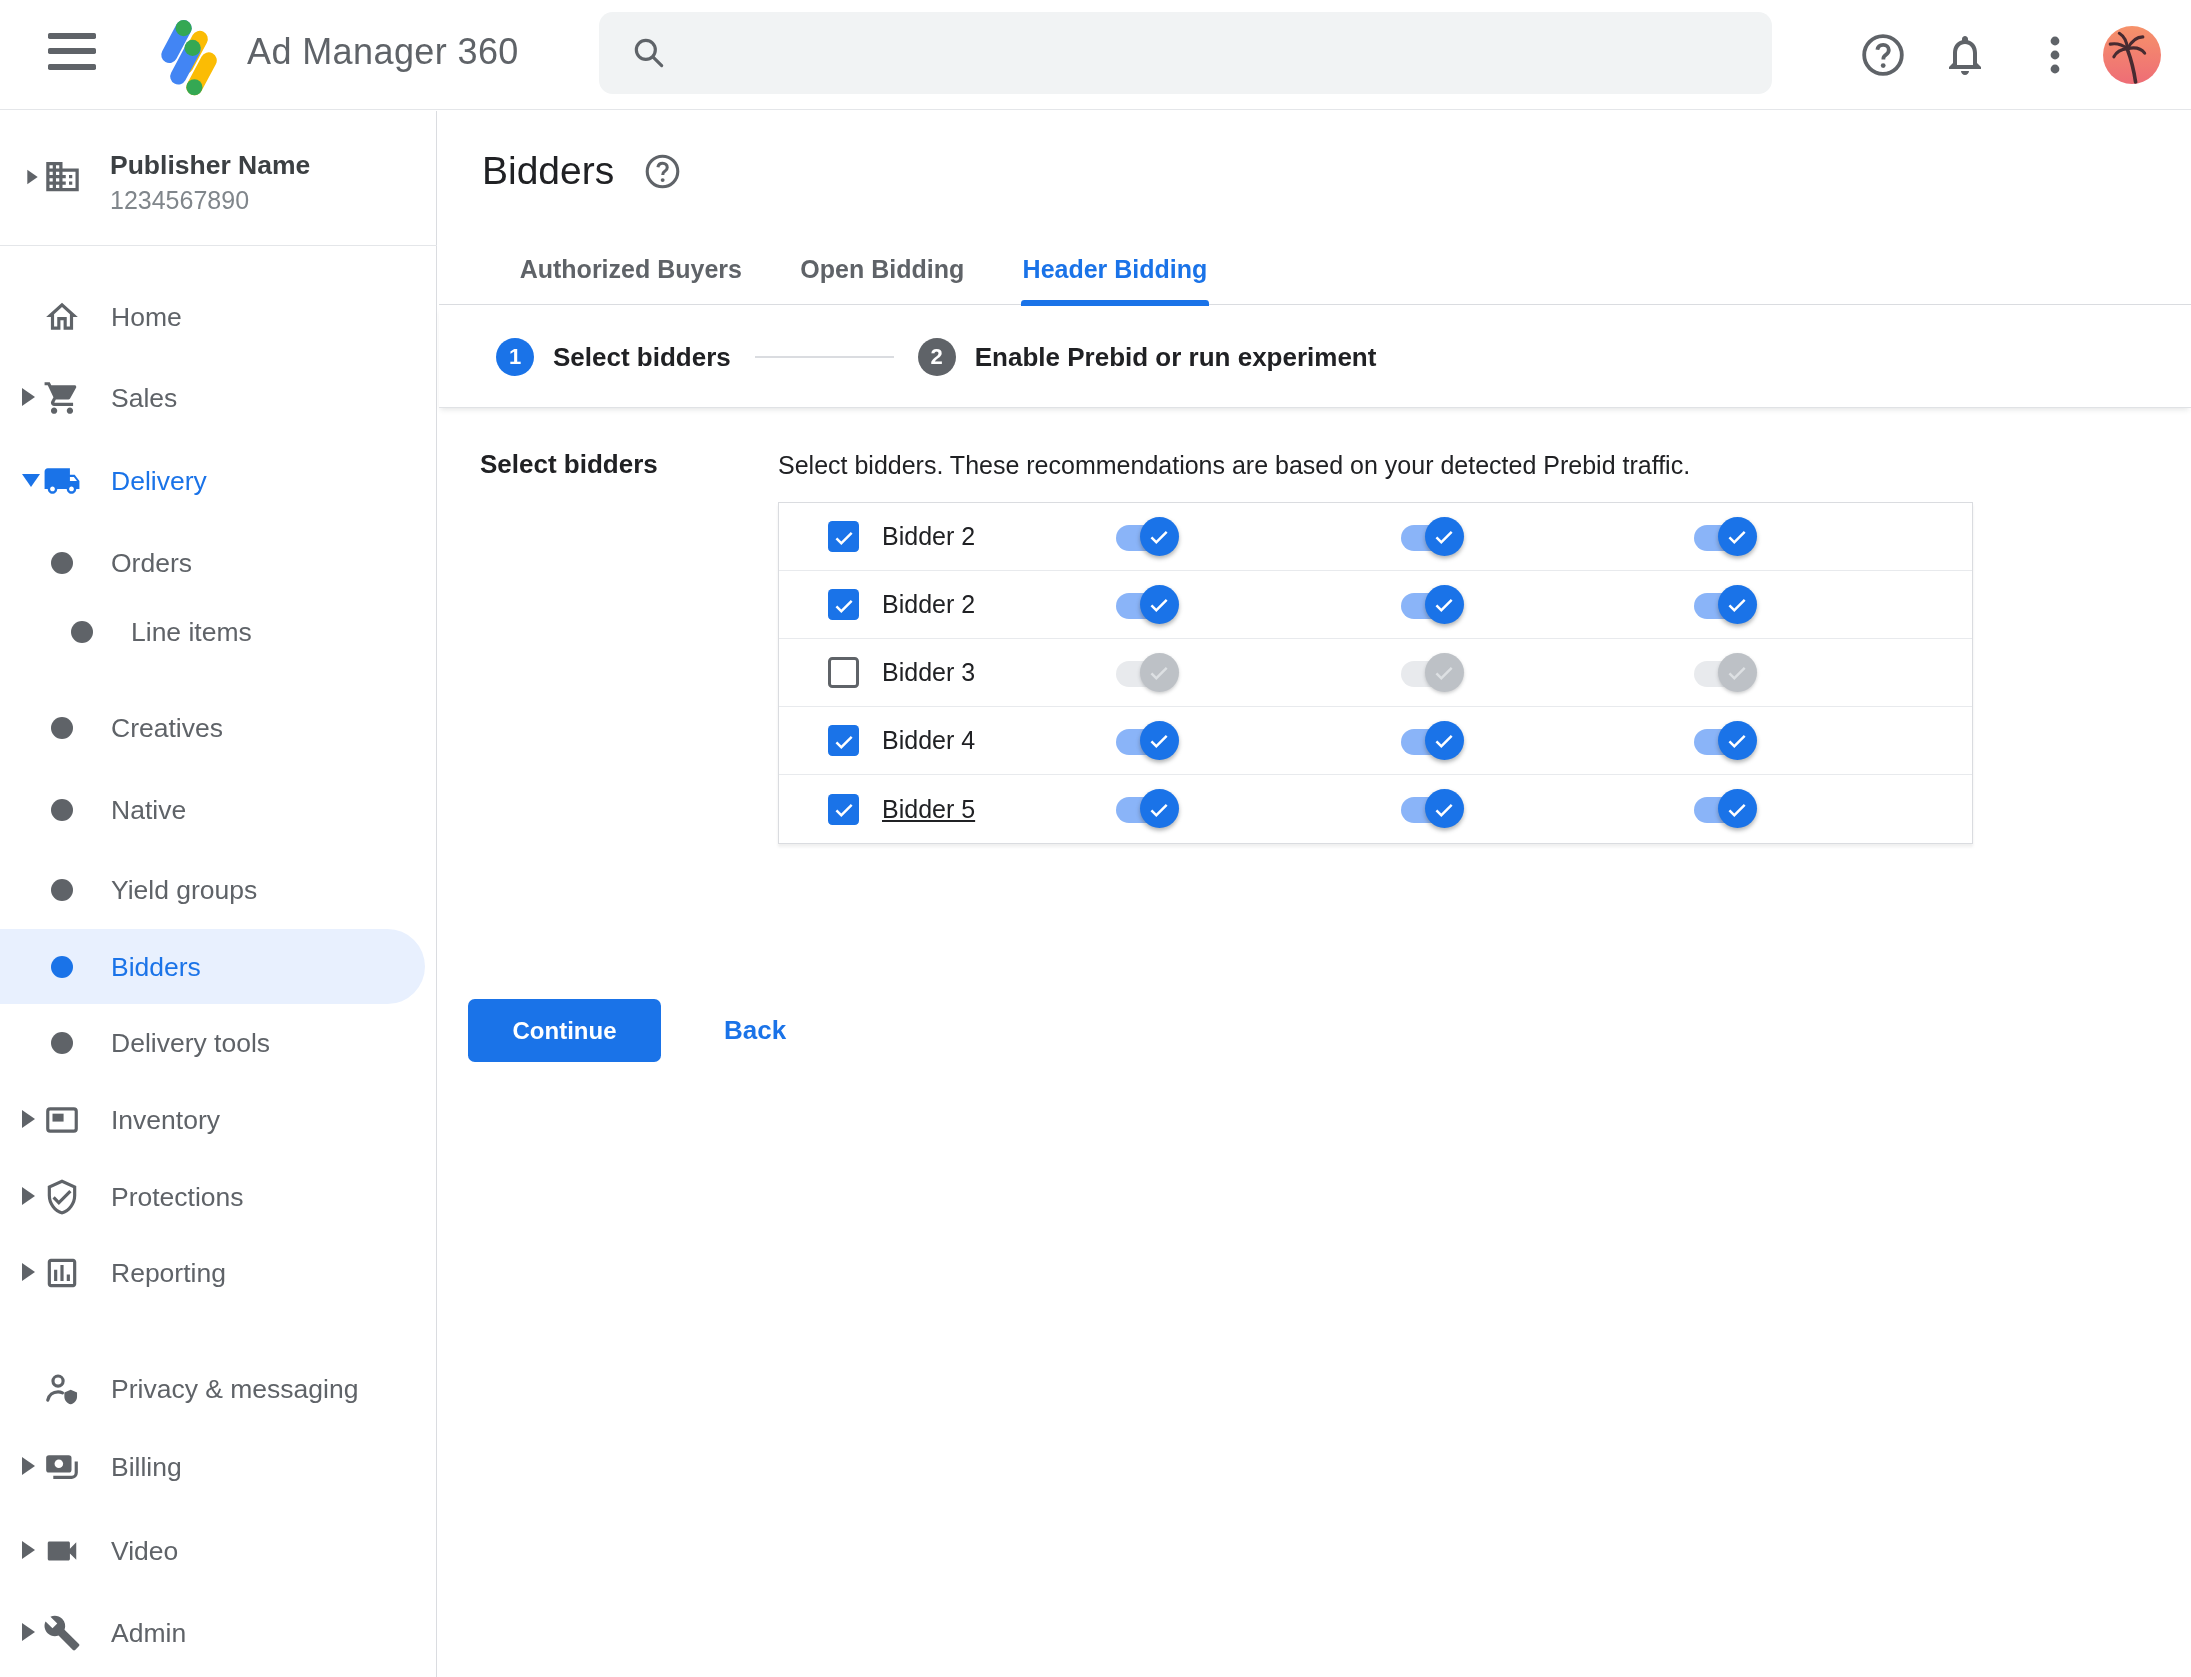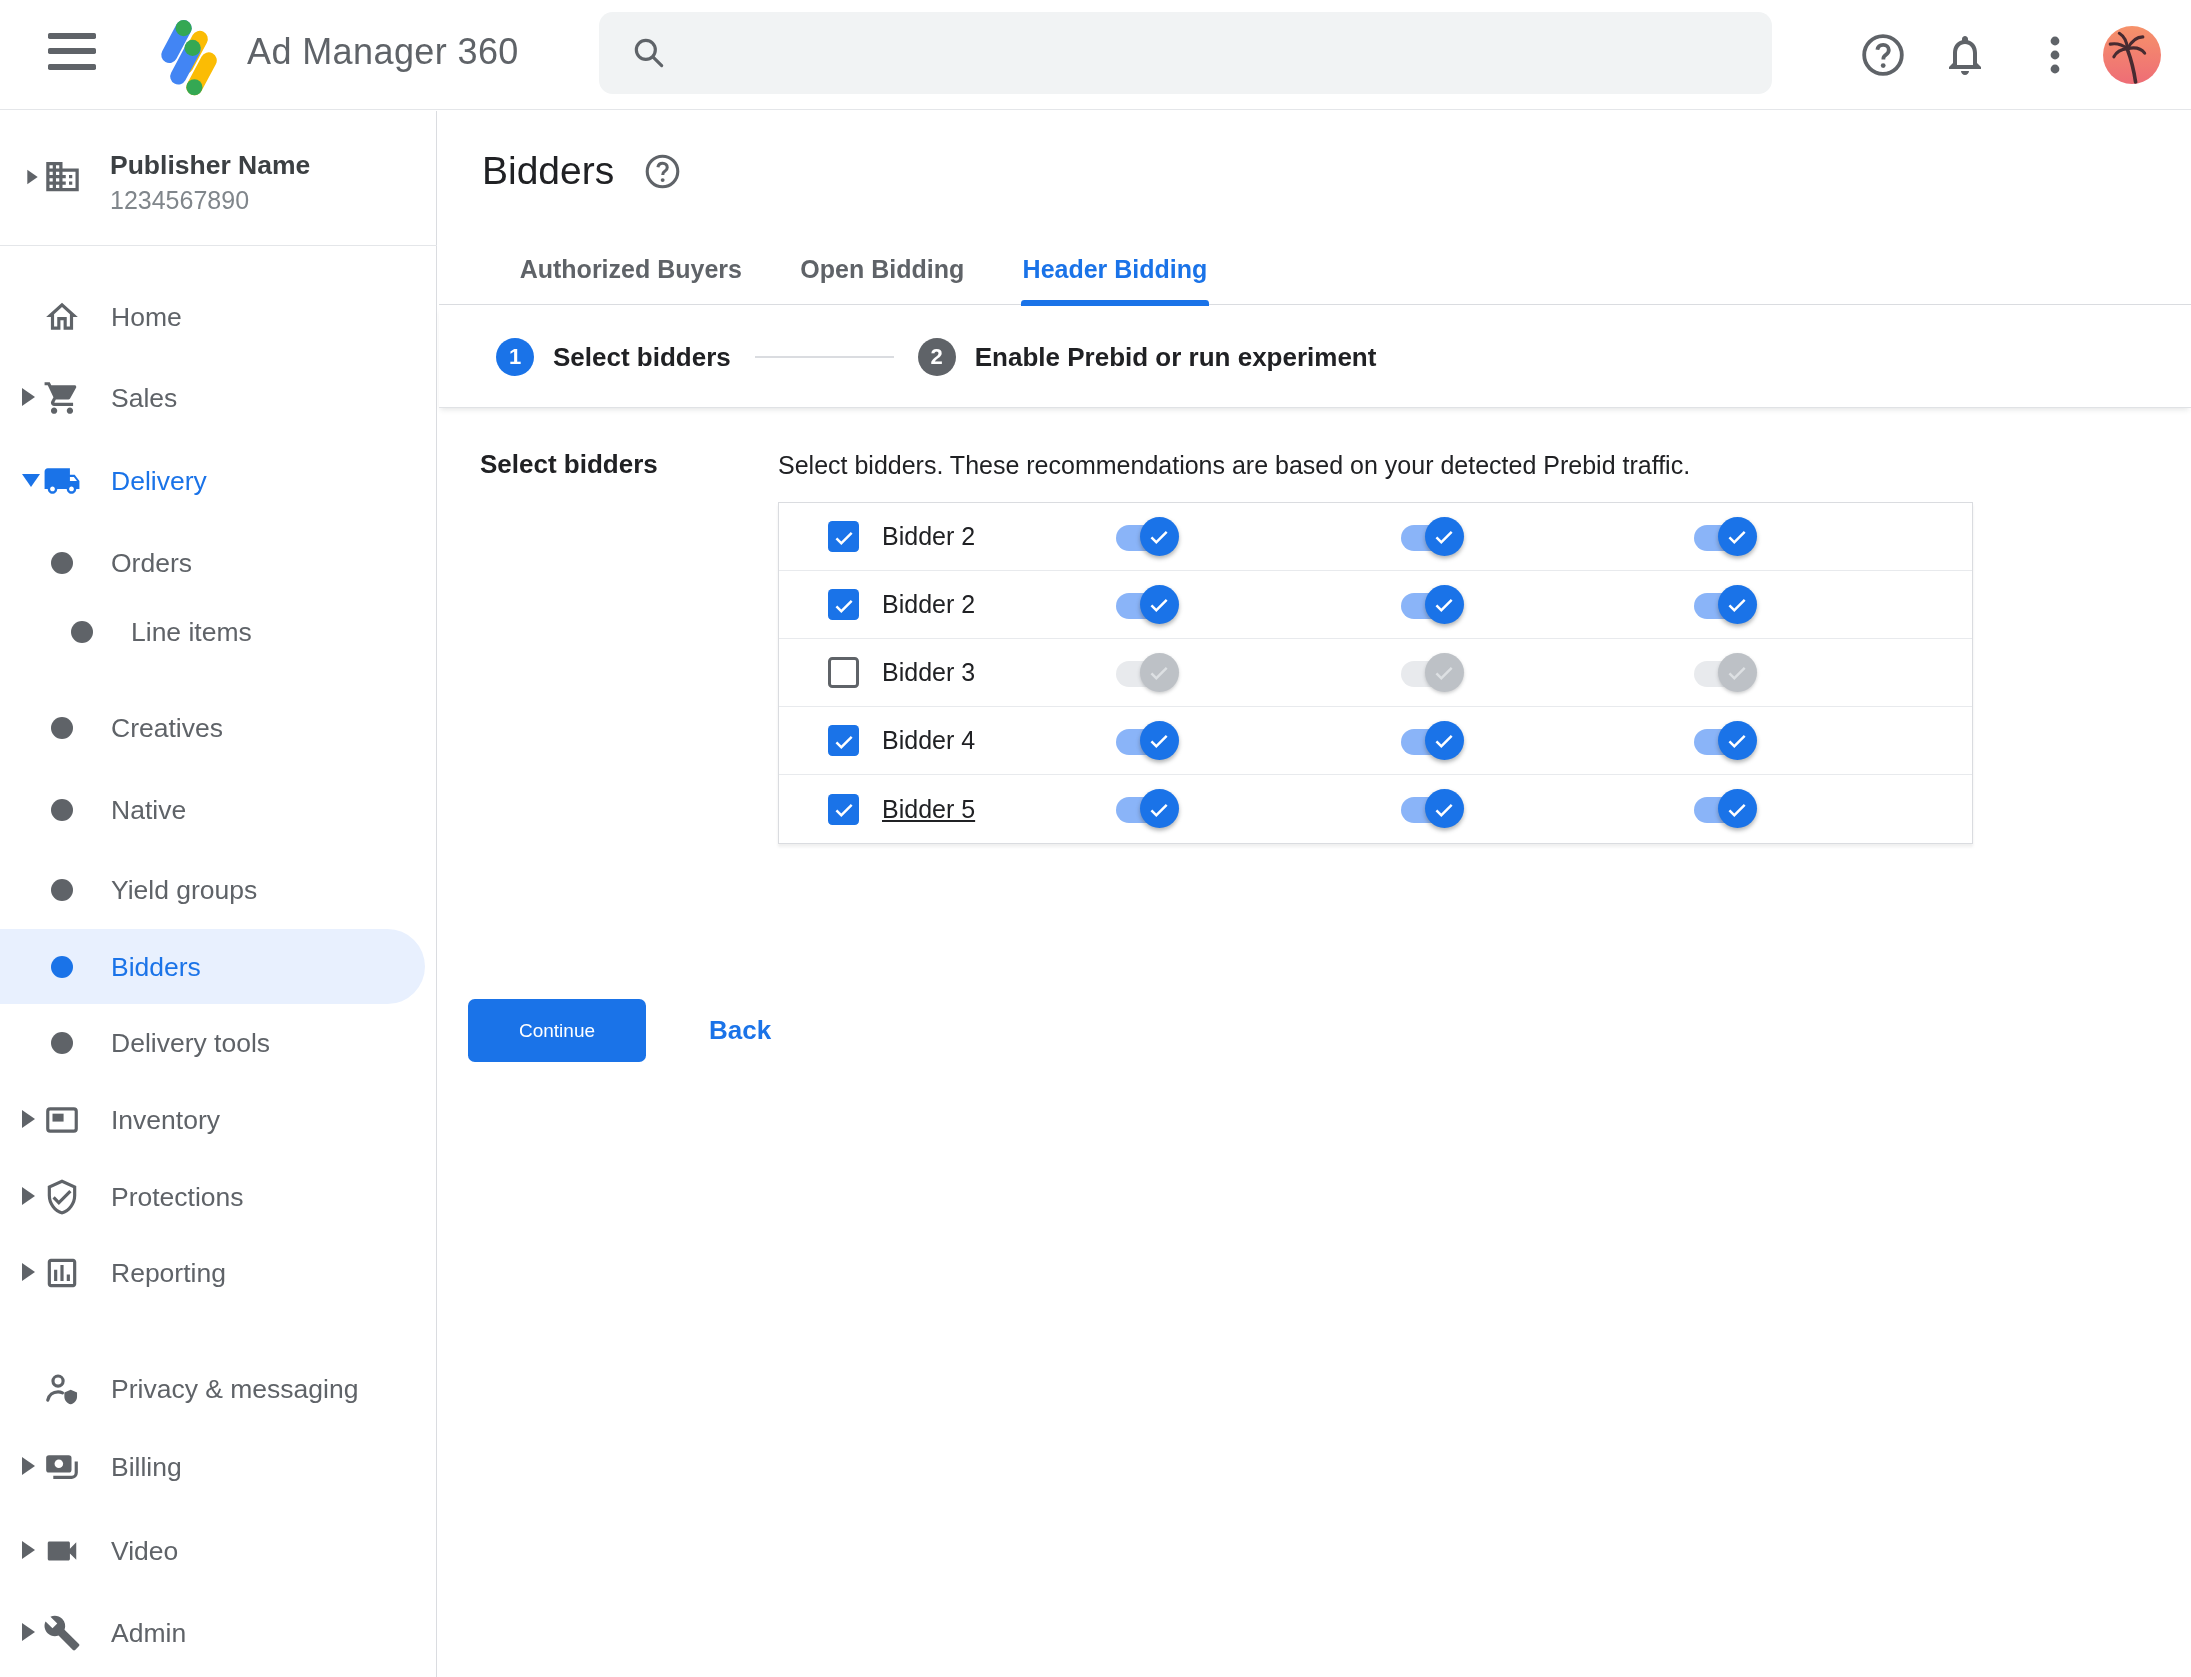--- a/index.html
+++ b/index.html
@@ -87,21 +87,21 @@
   .toggle .thumb { position:absolute; left:24px; top:0.9px; width:39px; height:39px; border-radius:50%; box-shadow:0 2.6px 4.3px rgba(60,64,67,0.4); display:flex; align-items:center; justify-content:center; }
   .toggle .thumb svg { width:26px; height:26px; }
   .toggle.on .track { background:#8ab4f8; }
   .toggle.on .thumb { background:#1a73e8; }
   .toggle.on .thumb svg path { fill:#ffffff; }
   .toggle.off .track { background:#e8eaed; }
   .toggle.off .thumb { background:#bdc1c6; box-shadow:0 1.7px 3.4px rgba(60,64,67,0.25); }
   .toggle.off .thumb svg path { fill:#dde0e3; }
 
   .actions { position:absolute; left:29px; top:889px; display:flex; align-items:center; }
-  .continue-btn { width:178px; height:63px; background:#1a73e8; color:#fff; font-size:19px; font-weight:normal; font-family:"Liberation Sans",sans-serif; border:none; border-radius:6.8px; cursor:pointer; }
+  .continue-btn { width:193px; height:63px; background:#1a73e8; color:#fff; font-size:24px; font-weight:bold; font-family:"Liberation Sans",sans-serif; border:none; border-radius:6.8px; cursor:pointer; }
   .back-link { margin-left:63px; font-size:26px; font-weight:bold; color:#1a73e8; background:none; border:none; cursor:pointer; font-family:"Liberation Sans",sans-serif; }
 </style>
 </head>
 <body>
 
 <div class="app">
 
   <header class="topbar">
     <button class="hamburger" aria-label="menu">
       <span></span>

